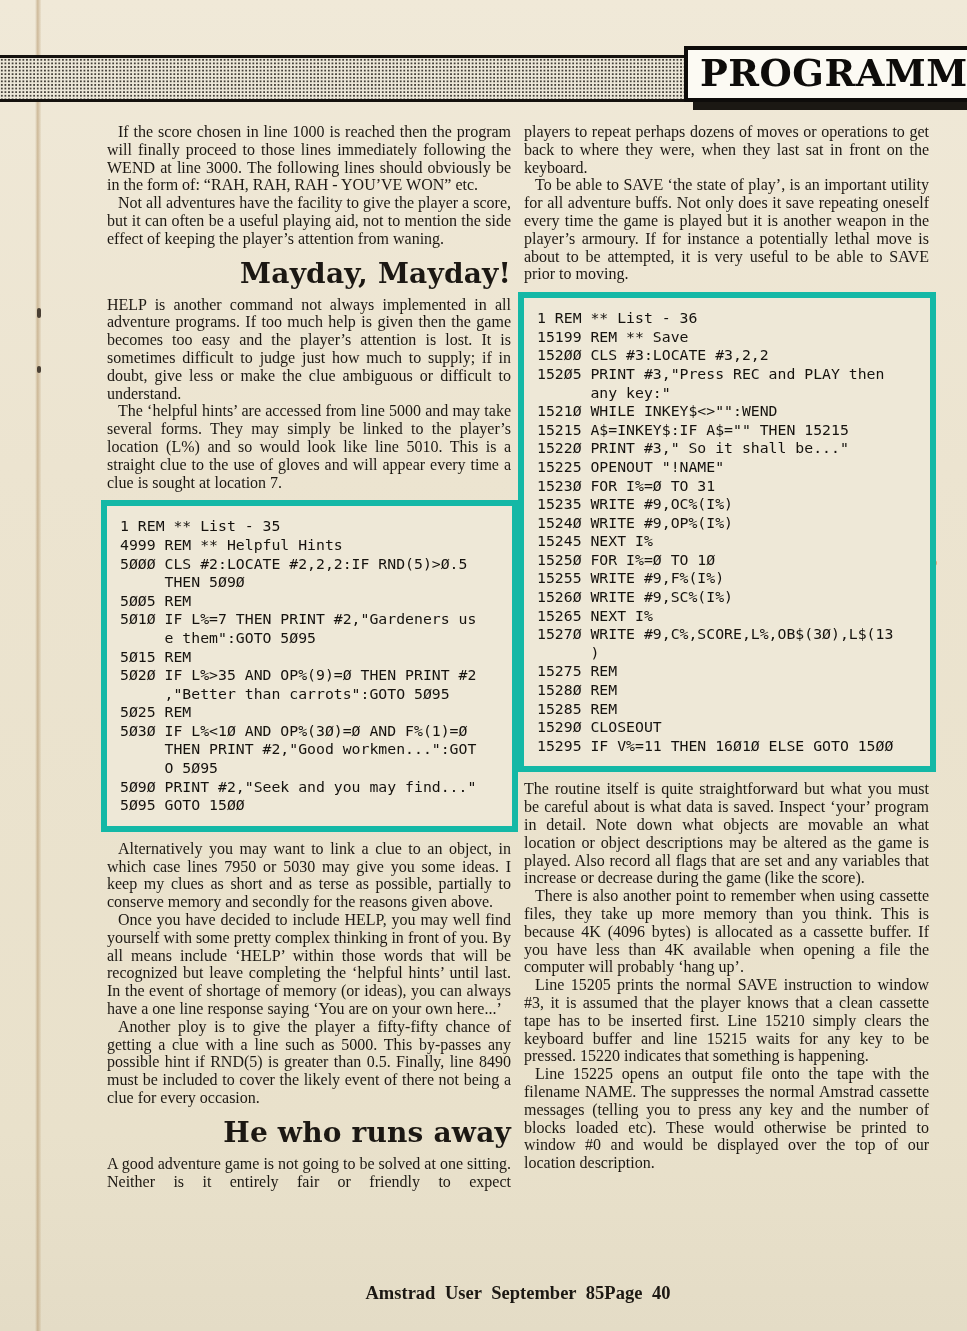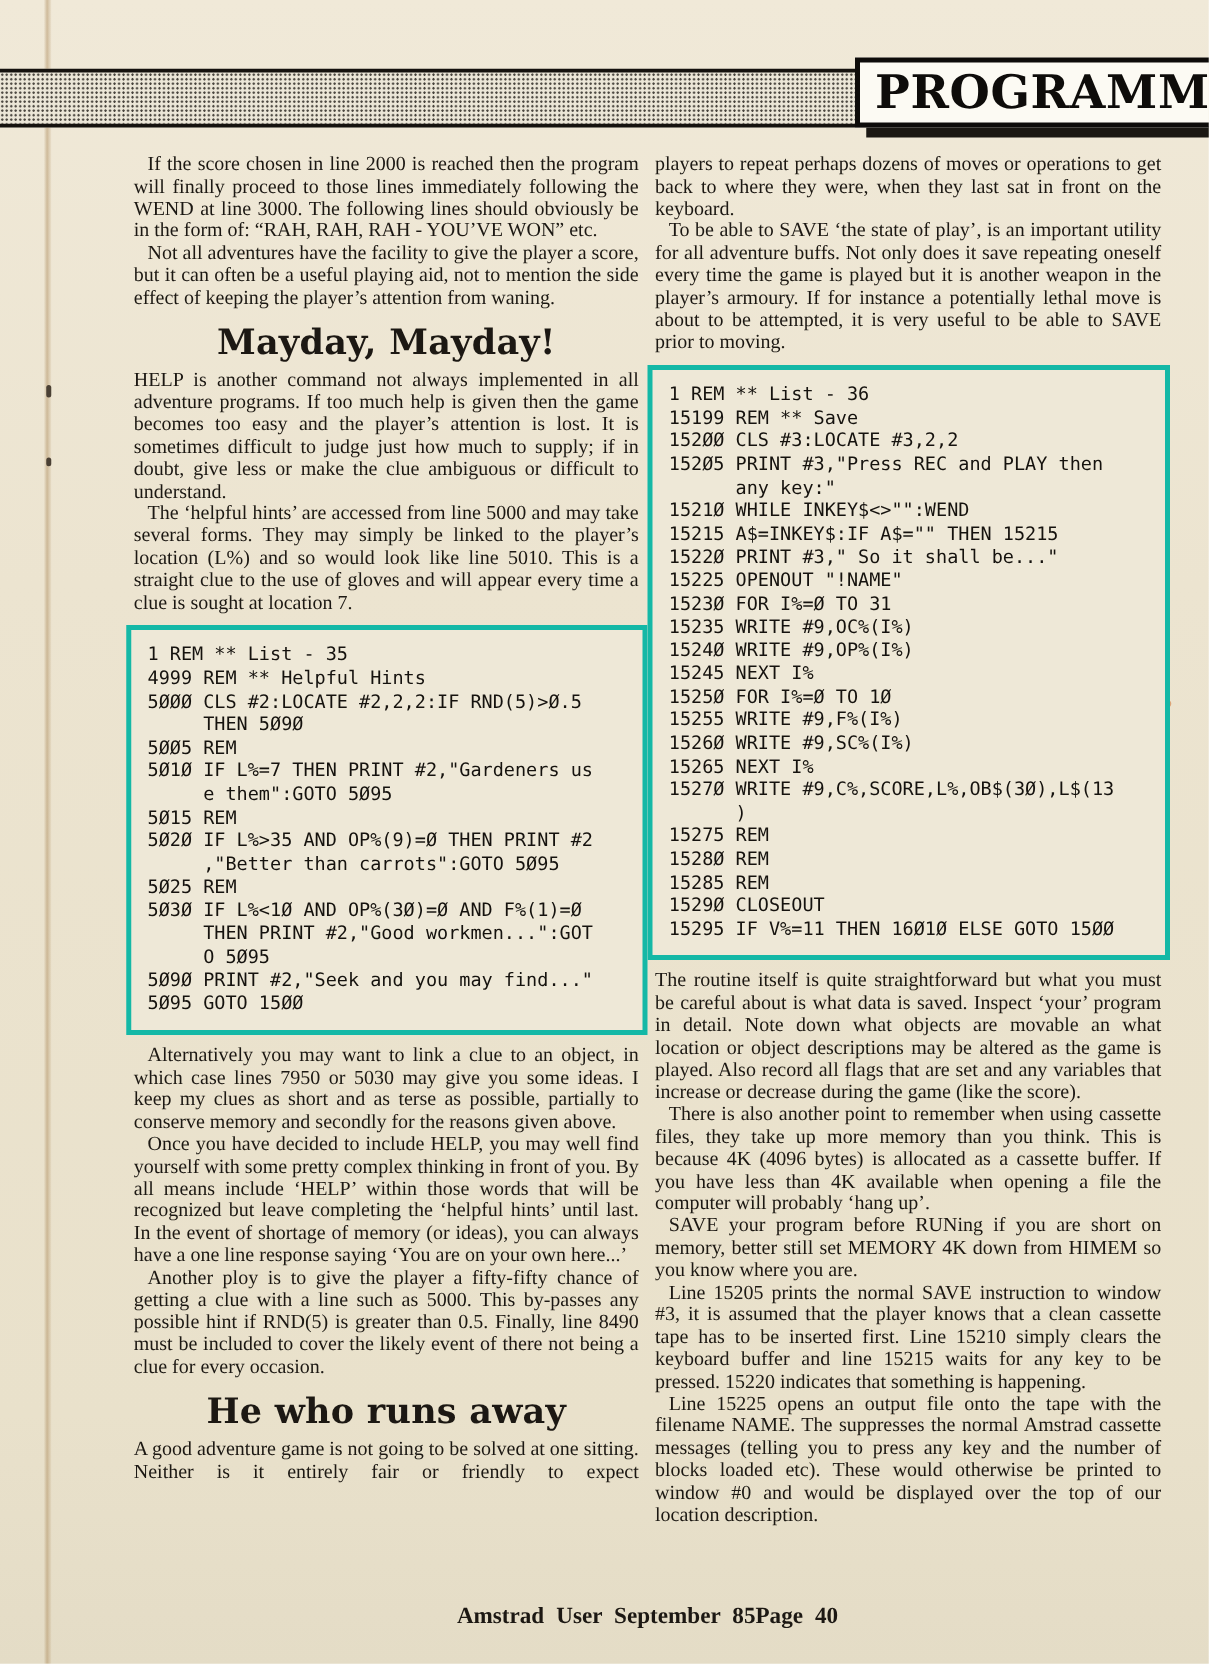--- a/index.html
+++ b/index.html
@@ -48,27 +48,27 @@
     position:absolute; top:123px; text-align:justify;
     font-size:16px; line-height:17.8px;
   }
   .col-left  { left:107px; width:404px; }
   .col-right { left:524px; width:405px; }
   .col p { text-align:justify; }
   p.indent { text-indent:11px; }
   p.fj { text-align-last:justify; }
 
   h2.section {
-    font-size:28px; font-weight:bold; text-align:center;
+    font-size:28px; font-weight:bold; text-align:right;
     margin:11px 0 7px 0; letter-spacing:0.2px; line-height:30px;
     font-family:"DejaVu Serif", serif;
   }
 
   .code-box {
-    border:4px solid #14b8a6;
+    border:6px solid #14b8a6;
     background:#eee8d7;
     margin:9px 0 8px -6px;
     width:calc(100% + 13px);
     padding:11px 6px 11px 13px;
   }
   pre.code {
     font-family:"DejaVu Sans Mono", monospace;
     font-size:14.8px; line-height:18.6px;
     white-space:pre; color:#15120e; text-align:left;
   }
@@ -88,21 +88,21 @@
   <div class="crease-mark m1"></div>
   <div class="crease-mark m2"></div>
   <div class="paper-speck"></div>
 
   <div class="band"></div>
   <div class="prog-box">
     <div class="prog-title">PROGRAMMING</div>
   </div>
 
   <div class="col col-left">
-    <p class="indent">If the score chosen in line 2000 is reached then the program will finally proceed to those lines immediately following the WEND at line 3000. The following lines should obviously be in the form of: “RAH, RAH, RAH - YOU’VE WON” etc.</p>
+    <p class="indent">If the score chosen in line 1000 is reached then the program will finally proceed to those lines immediately following the WEND at line 3000. The following lines should obviously be in the form of: “RAH, RAH, RAH - YOU’VE WON” etc.</p>
     <p class="indent">Not all adventures have the facility to give the player a score, but it can often be a useful playing aid, not to mention the side effect of keeping the player’s attention from waning.</p>
 
     <h2 class="section">Mayday, Mayday!</h2>
 
     <p>HELP is another command not always implemented in all adventure programs. If too much help is given then the game becomes too easy and the player’s attention is lost. It is sometimes difficult to judge just how much to supply; if in doubt, give less or make the clue ambiguous or difficult to understand.</p>
     <p class="indent">The ‘helpful hints’ are accessed from line 5000 and may take several forms. They may simply be linked to the player’s location (L%) and so would look like line 5010. This is a straight clue to the use of gloves and will appear every time a clue is sought at location 7.</p>
 
     <div class="code-box">
       <pre class="code">1 REM ** List - 35
 4999 REM ** Helpful Hints
@@ -157,21 +157,20 @@
       )
 15275 REM
 1528Ø REM
 15285 REM
 1529Ø CLOSEOUT
 15295 IF V%=11 THEN 16Ø1Ø ELSE GOTO 15ØØ</pre>
     </div>
 
     <p>The routine itself is quite straightforward but what you must be careful about is what data is saved. Inspect ‘your’ program in detail. Note down what objects are movable an what location or object descriptions may be altered as the game is played. Also record all flags that are set and any variables that increase or decrease during the game (like the score).</p>
     <p class="indent">There is also another point to remember when using cassette files, they take up more memory than you think. This is because 4K (4096 bytes) is allocated as a cassette buffer. If you have less than 4K available when opening a file the computer will probably ‘hang up’.</p>
-    <p class="indent">SAVE your program before RUNing if you are short on memory, better still set MEMORY 4K down from HIMEM so you know where you are.</p>
     <p class="indent">Line 15205 prints the normal SAVE instruction to window #3, it is assumed that the player knows that a clean cassette tape has to be inserted first. Line 15210 simply clears the keyboard buffer and line 15215 waits for any key to be pressed. 15220 indicates that something is happening.</p>
     <p class="indent">Line 15225 opens an output file onto the tape with the filename NAME. The suppresses the normal Amstrad cassette messages (telling you to press any key and the number of blocks loaded etc). These would otherwise be printed to window #0 and would be displayed over the top of our location description.</p>
   </div>
 
   <div class="footer">
     <span>Amstrad User September 85</span>
     <span>Page 40</span>
   </div>
 
 </div>

